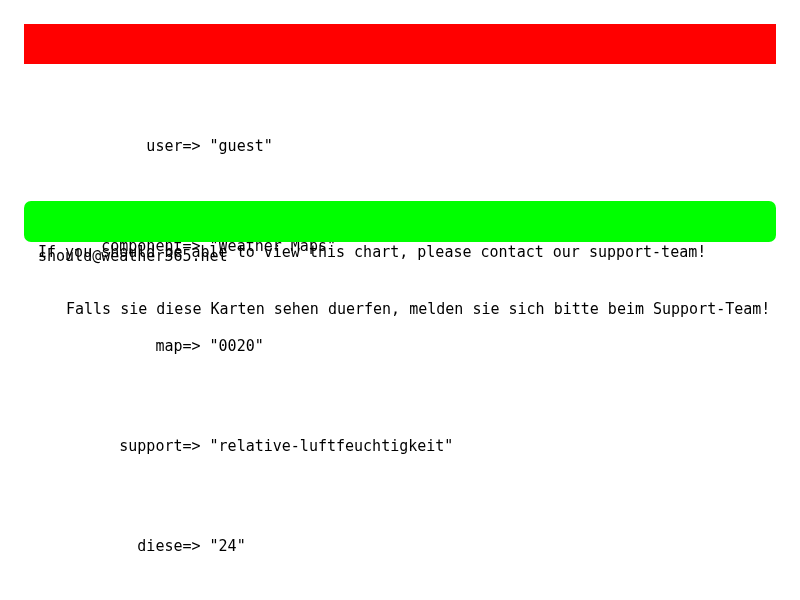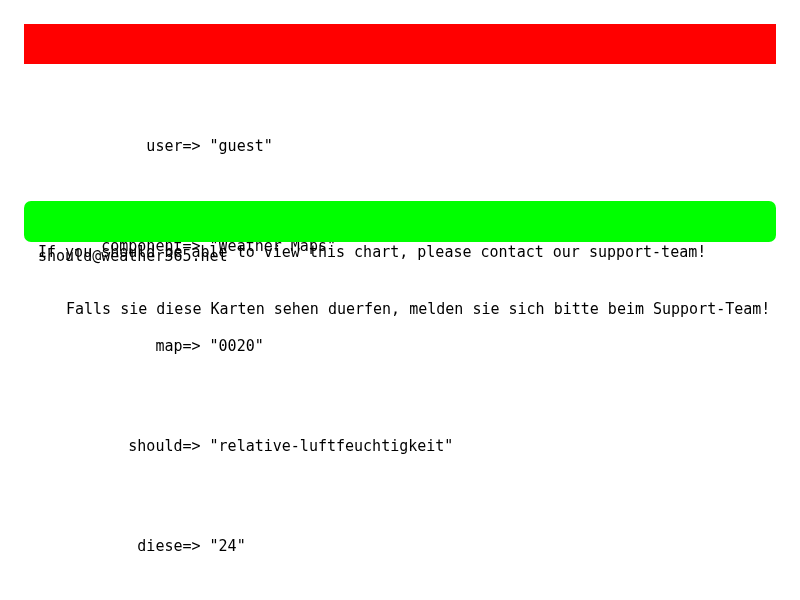--- a/index.html
+++ b/index.html
@@ -74,21 +74,21 @@
     <span class="detail-row">
       <span class="detail-key">user</span><span class="detail-arrow">=&gt;</span><span class="detail-value">"guest"</span>
     </span>
     <span class="detail-row">
       <span class="detail-key">component</span><span class="detail-arrow">=&gt;</span><span class="detail-value">"Weather Maps"</span>
     </span>
     <span class="detail-row">
       <span class="detail-key">map</span><span class="detail-arrow">=&gt;</span><span class="detail-value">"0020"</span>
     </span>
     <span class="detail-row">
-      <span class="detail-key">should</span><span class="detail-arrow">=&gt;</span><span class="detail-value">"relative-luftfeuchtigkeit"</span>
+      <span class="detail-key">support</span><span class="detail-arrow">=&gt;</span><span class="detail-value">"relative-luftfeuchtigkeit"</span>
     </span>
     <span class="detail-row">
       <span class="detail-key">diese</span><span class="detail-arrow">=&gt;</span><span class="detail-value">"24"</span>
     </span>
   </div>
 
   <div class="banner banner-help" style="background: rgb(0, 255, 0);">
     <span class="banner-line" style="color: rgb(0, 0, 0);">If you should be able to view this chart, please contact our support-team!</span>
     <span class="banner-line" style="color: rgb(0, 0, 0); margin-left: 28px;">Falls sie diese Karten sehen duerfen, melden sie sich bitte beim Support-Team!</span>
   </div>

